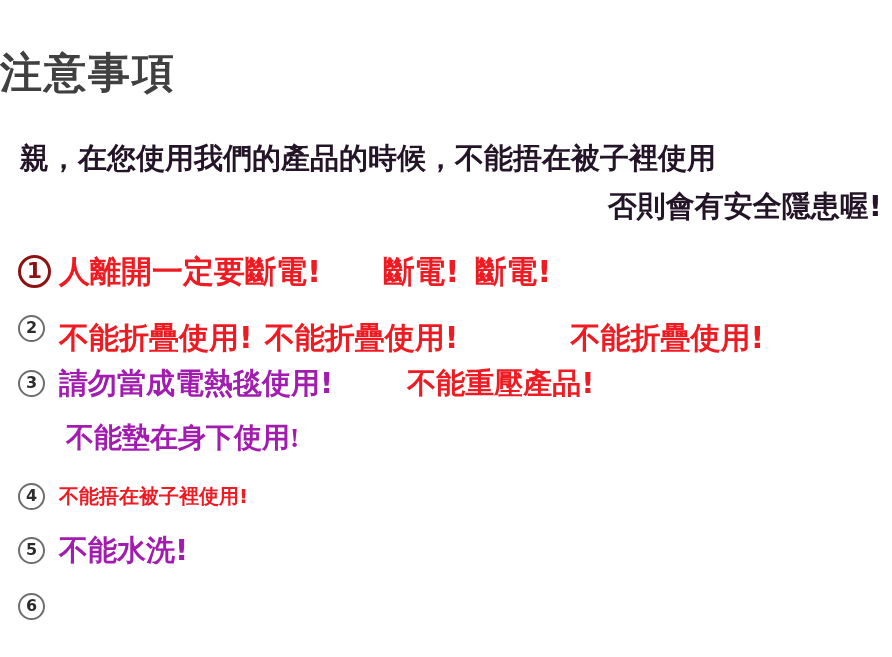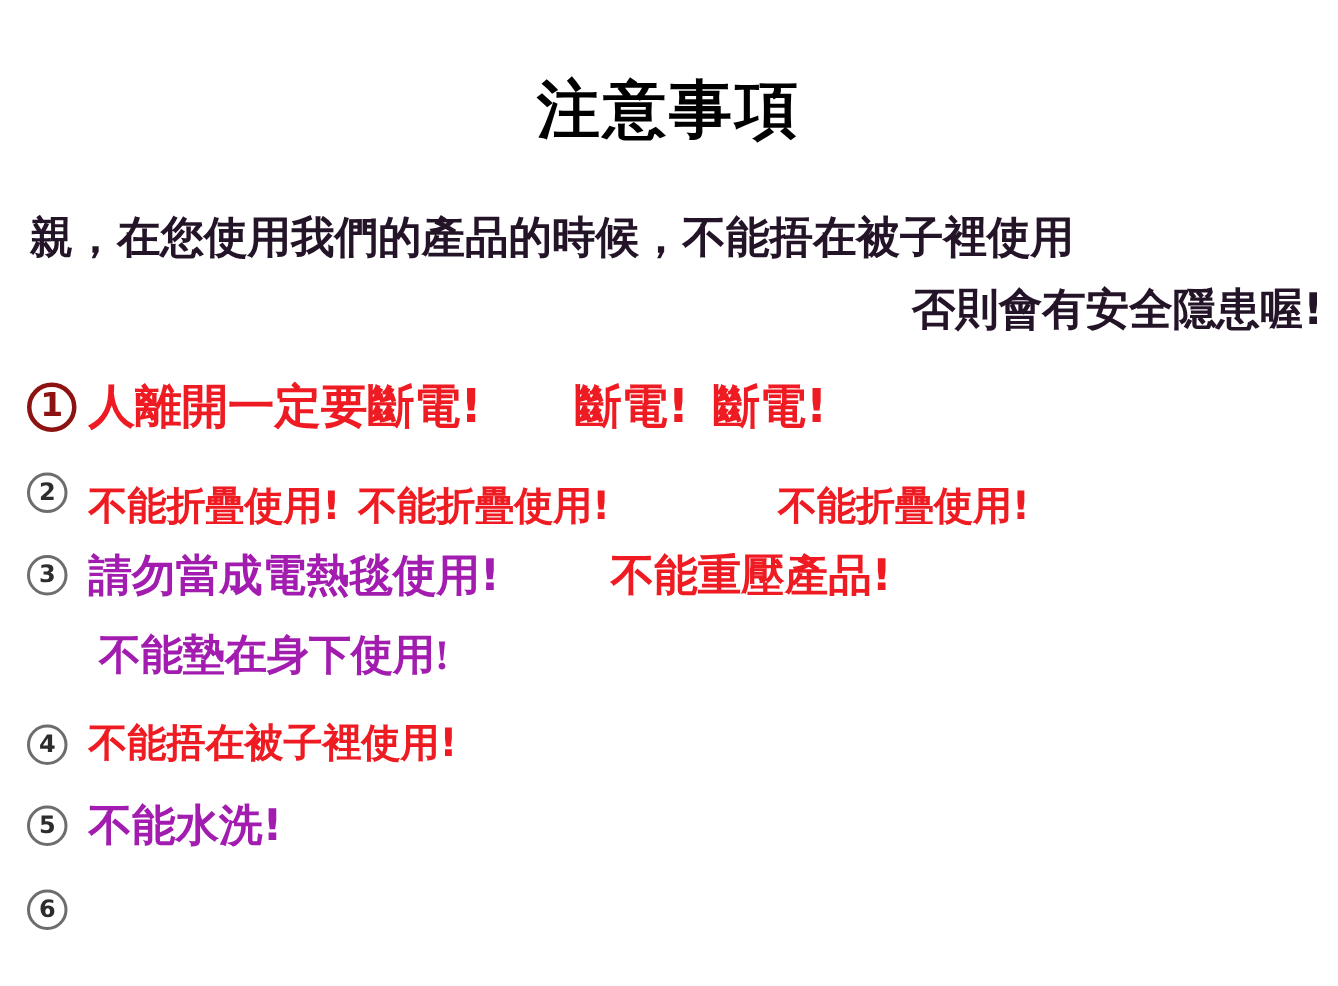--- a/index.html
+++ b/index.html
@@ -16,25 +16,24 @@
     font-family: "DejaVu Sans", "Liberation Sans", sans-serif;
     -webkit-font-smoothing: antialiased;
   }
 
   
   #title {
     position: absolute;
     top: 52px;
     left: 0;
     width: 892px;
-    text-align: center;
     font-size: 42px;
     font-weight: bold;
     letter-spacing: 2px;
-    color: #000000;
+    color: #404040;
     line-height: 1;
   }
 
   
   #intro {
     position: absolute;
     top: 134px;
     left: 20px;
     width: 862px;
     color: #241428;
@@ -98,36 +97,36 @@
   .txt.dark { color: #a21caf; }
 
   
   #row-1 { top: 248px; }
   #row-1 .txt { font-size: 31px; }
   #row-1 .gap-a { width: 8px; }
   #row-1 .gap-b { width: 62px; }
   #row-1 .gap-c { width: 16px; }
 
   #row-2 { top: 305px; }
-  #row-2 .txt { font-size: 26px; margin-top: 20px; }
+  #row-2 .txt { font-size: 30px; margin-top: 20px; }
   #row-2 .gap-a { width: 14px; }
   #row-2 .gap-b { width: 12px; }
   #row-2 .gap-c { width: 112px; }
 
   #row-3 { top: 360px; }
   #row-3 .txt { font-size: 29px; }
   #row-3 .gap-a { width: 14px; }
   #row-3 .gap-b { width: 74px; }
 
   #row-3b { top: 415px; font-family: Liberation Serif, serif; }
   #row-3b .txt { font-size: 28px; }
   #row-3b .indent { width: 48px; }
 
   #row-4 { top: 473px; }
-  #row-4 .txt { font-size: 26px; }
+  #row-4 .txt { font-size: 20px; }
   #row-4 .gap-a { width: 14px; }
 
   #row-5 { top: 527px; }
   #row-5 .txt { font-size: 29px; }
   #row-5 .gap-a { width: 14px; }
 
   #row-6 { top: 583px; }
   #row-6 .txt { font-size: 31px; }
   #row-6 .gap-a { width: 12px; }
 

